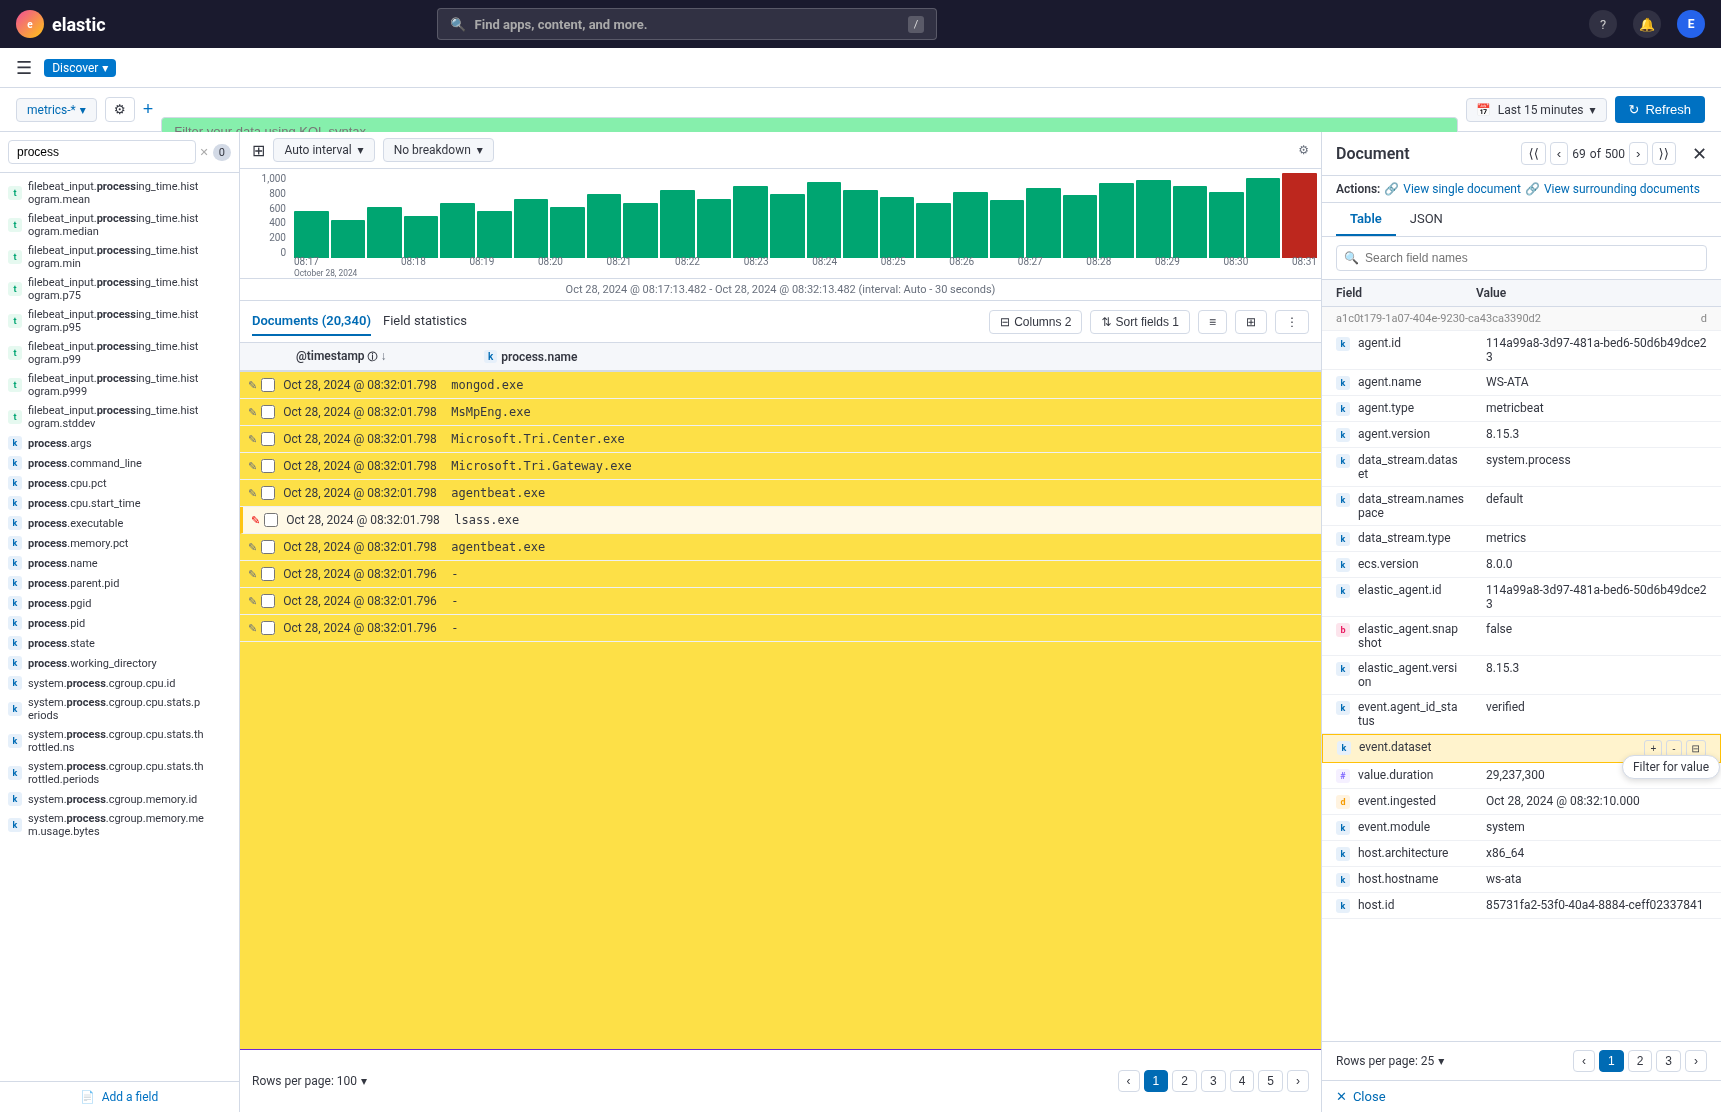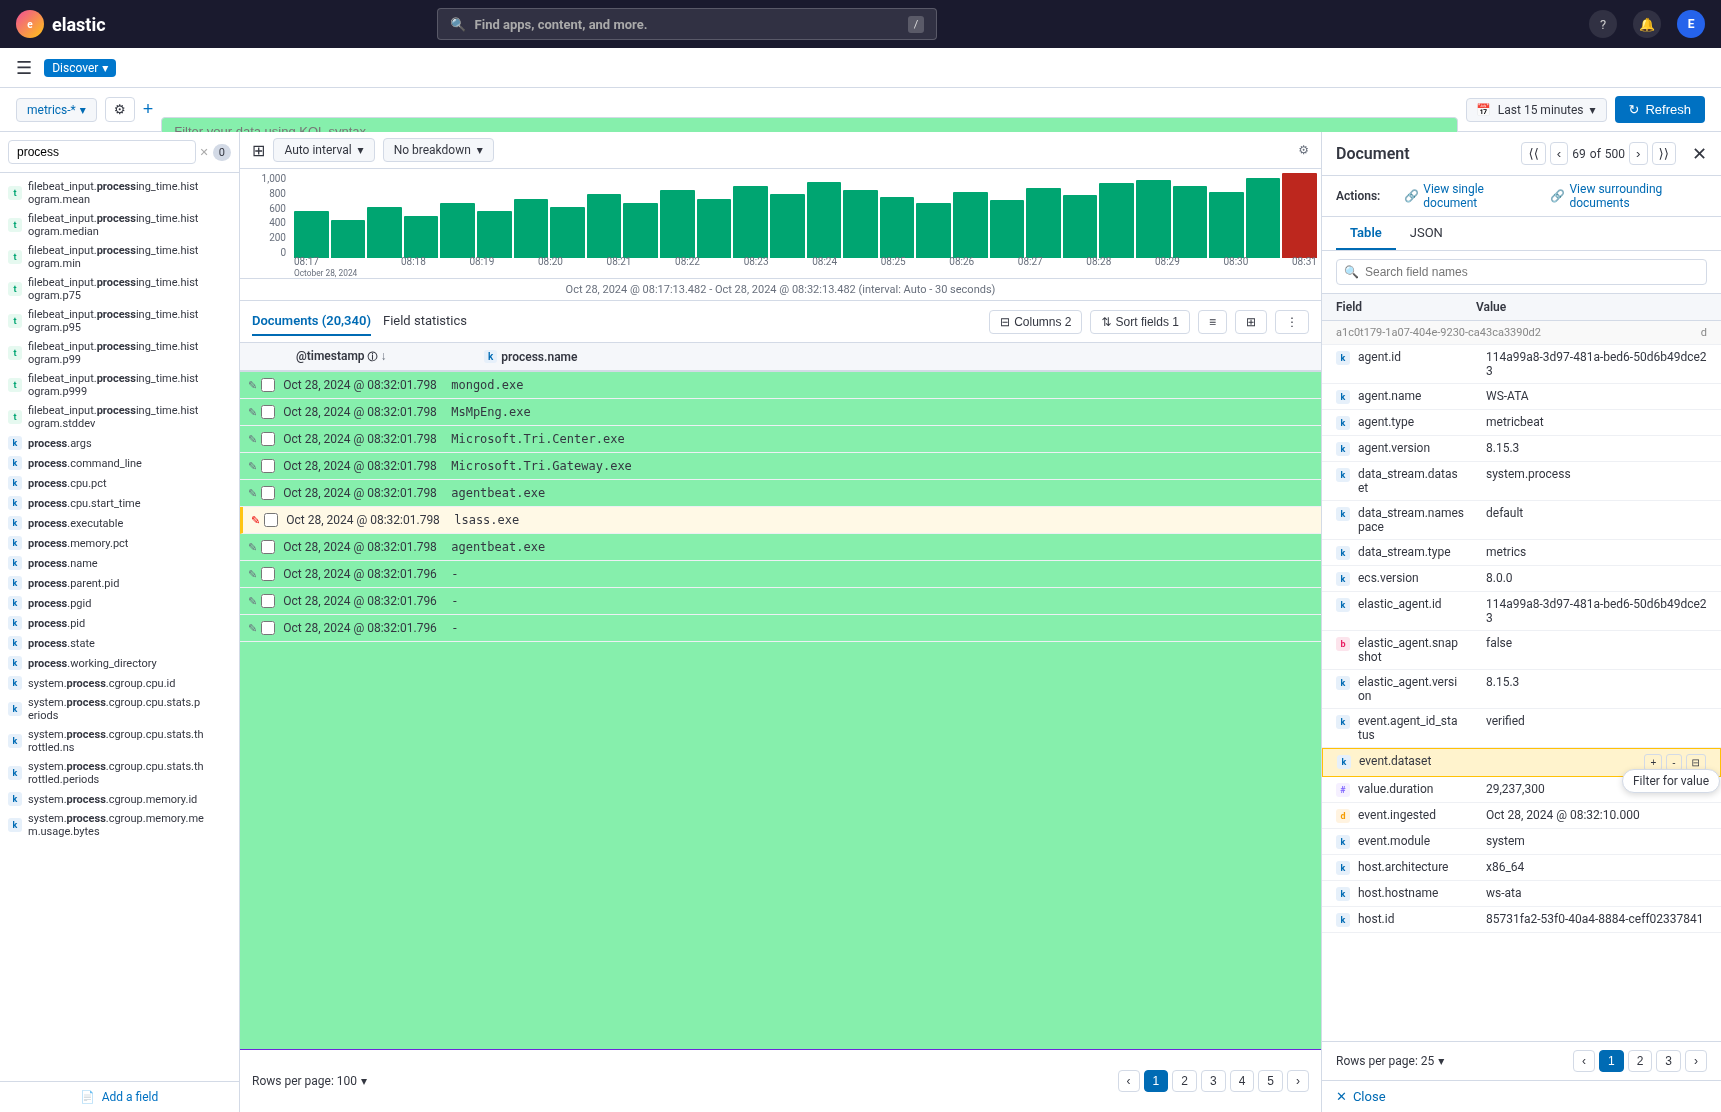--- a/index.html
+++ b/index.html
@@ -69,21 +69,21 @@
     .chart-time-label { text-align: center; padding: 4px; font-size: 11px; color: #69707d; background: #fff; border-bottom: 1px solid #d3dae6; }
 
     
     .table-header { display: flex; align-items: center; padding: 6px 12px; gap: 12px; background: #fff; border-bottom: 1px solid #d3dae6; }
     .tab-btn { padding: 6px 0; font-size: 13px; color: #343741; cursor: pointer; border-bottom: 2px solid transparent; }
     .tab-btn.active { color: #006bb4; border-bottom: 2px solid #006bb4; font-weight: 600; }
     .table-actions { margin-left: auto; display: flex; align-items: center; gap: 8px; }
     .action-btn { background: none; border: 1px solid #d3dae6; border-radius: 4px; padding: 4px 10px; font-size: 12px; cursor: pointer; display: flex; align-items: center; gap: 4px; color: #343741; }
 
     
-    .doc-table { flex: 1; overflow-y: auto; background: #86efac; }
+    .doc-table { flex: 1; overflow-y: auto; background: #fde047; }
     .doc-table-header { display: flex; align-items: center; padding: 6px 8px; border-bottom: 2px solid #d3dae6; background: #f5f7fa; font-size: 12px; font-weight: 600; color: #343741; gap: 8px; position: sticky; top: 0; }
     .col-timestamp { width: 180px; flex-shrink: 0; }
     .col-down { color: #69707d; cursor: pointer; }
     .col-process { flex: 1; display: flex; align-items: center; gap: 4px; }
     .k-badge { background: #e6f0fa; color: #006bb4; border-radius: 3px; padding: 1px 4px; font-size: 10px; }
     .doc-row { display: flex; align-items: center; padding: 6px 8px; border-bottom: 1px solid #eef0f4; gap: 8px; font-size: 12px; cursor: pointer; }
     .row-controls { display: flex; align-items: center; gap: 4px; flex-shrink: 0; }
     .row-expand { color: #69707d; cursor: pointer; font-size: 11px; }
     .row-check { width: 14px; height: 14px; }
     .row-timestamp { width: 160px; flex-shrink: 0; color: #343741; }
@@ -95,21 +95,21 @@
     .page-btn.active { background: #006bb4; color: #fff; border-color: #006bb4; }
     .rows-per-page { display: flex; align-items: center; gap: 4px; }
 
     
     .doc-panel { width: 400px; background: #fff; border-left: 1px solid #d3dae6; display: flex; flex-direction: column; overflow: hidden; }
     .doc-panel-header { display: flex; align-items: center; padding: 10px 14px; border-bottom: 1px solid #d3dae6; gap: 8px; }
     .doc-title { font-size: 16px; font-weight: 600; color: #343741; }
     .doc-nav { display: flex; align-items: center; gap: 4px; margin-left: auto; font-size: 12px; color: #343741; }
     .doc-nav-btn { background: none; border: 1px solid #d3dae6; border-radius: 4px; padding: 3px 6px; cursor: pointer; color: #343741; }
     .close-btn { background: none; border: none; font-size: 18px; cursor: pointer; color: #343741; margin-left: 8px; }
-    .doc-actions { padding: 6px 14px; border-bottom: 1px solid #d3dae6; display: flex; align-items: center; gap: 24px; font-size: 12px; }
+    .doc-actions { padding: 6px 14px; border-bottom: 1px solid #d3dae6; display: flex; align-items: center; gap: 4px; font-size: 12px; }
     .doc-actions-label { color: #343741; font-weight: 600; }
     .doc-action-link { color: #006bb4; cursor: pointer; display: flex; align-items: center; gap: 4px; }
 
     
     .doc-tabs { display: flex; border-bottom: 1px solid #d3dae6; padding: 0 14px; align-items: flex-end; }
     .doc-tab { padding: 8px 14px; font-size: 13px; cursor: pointer; color: #343741; border-bottom: 2px solid transparent; }
     .doc-tab.active { color: #006bb4; border-bottom: 2px solid #006bb4; font-weight: 600; }
 
     
     .field-search { padding: 8px 14px; border-bottom: 1px solid #d3dae6; }

